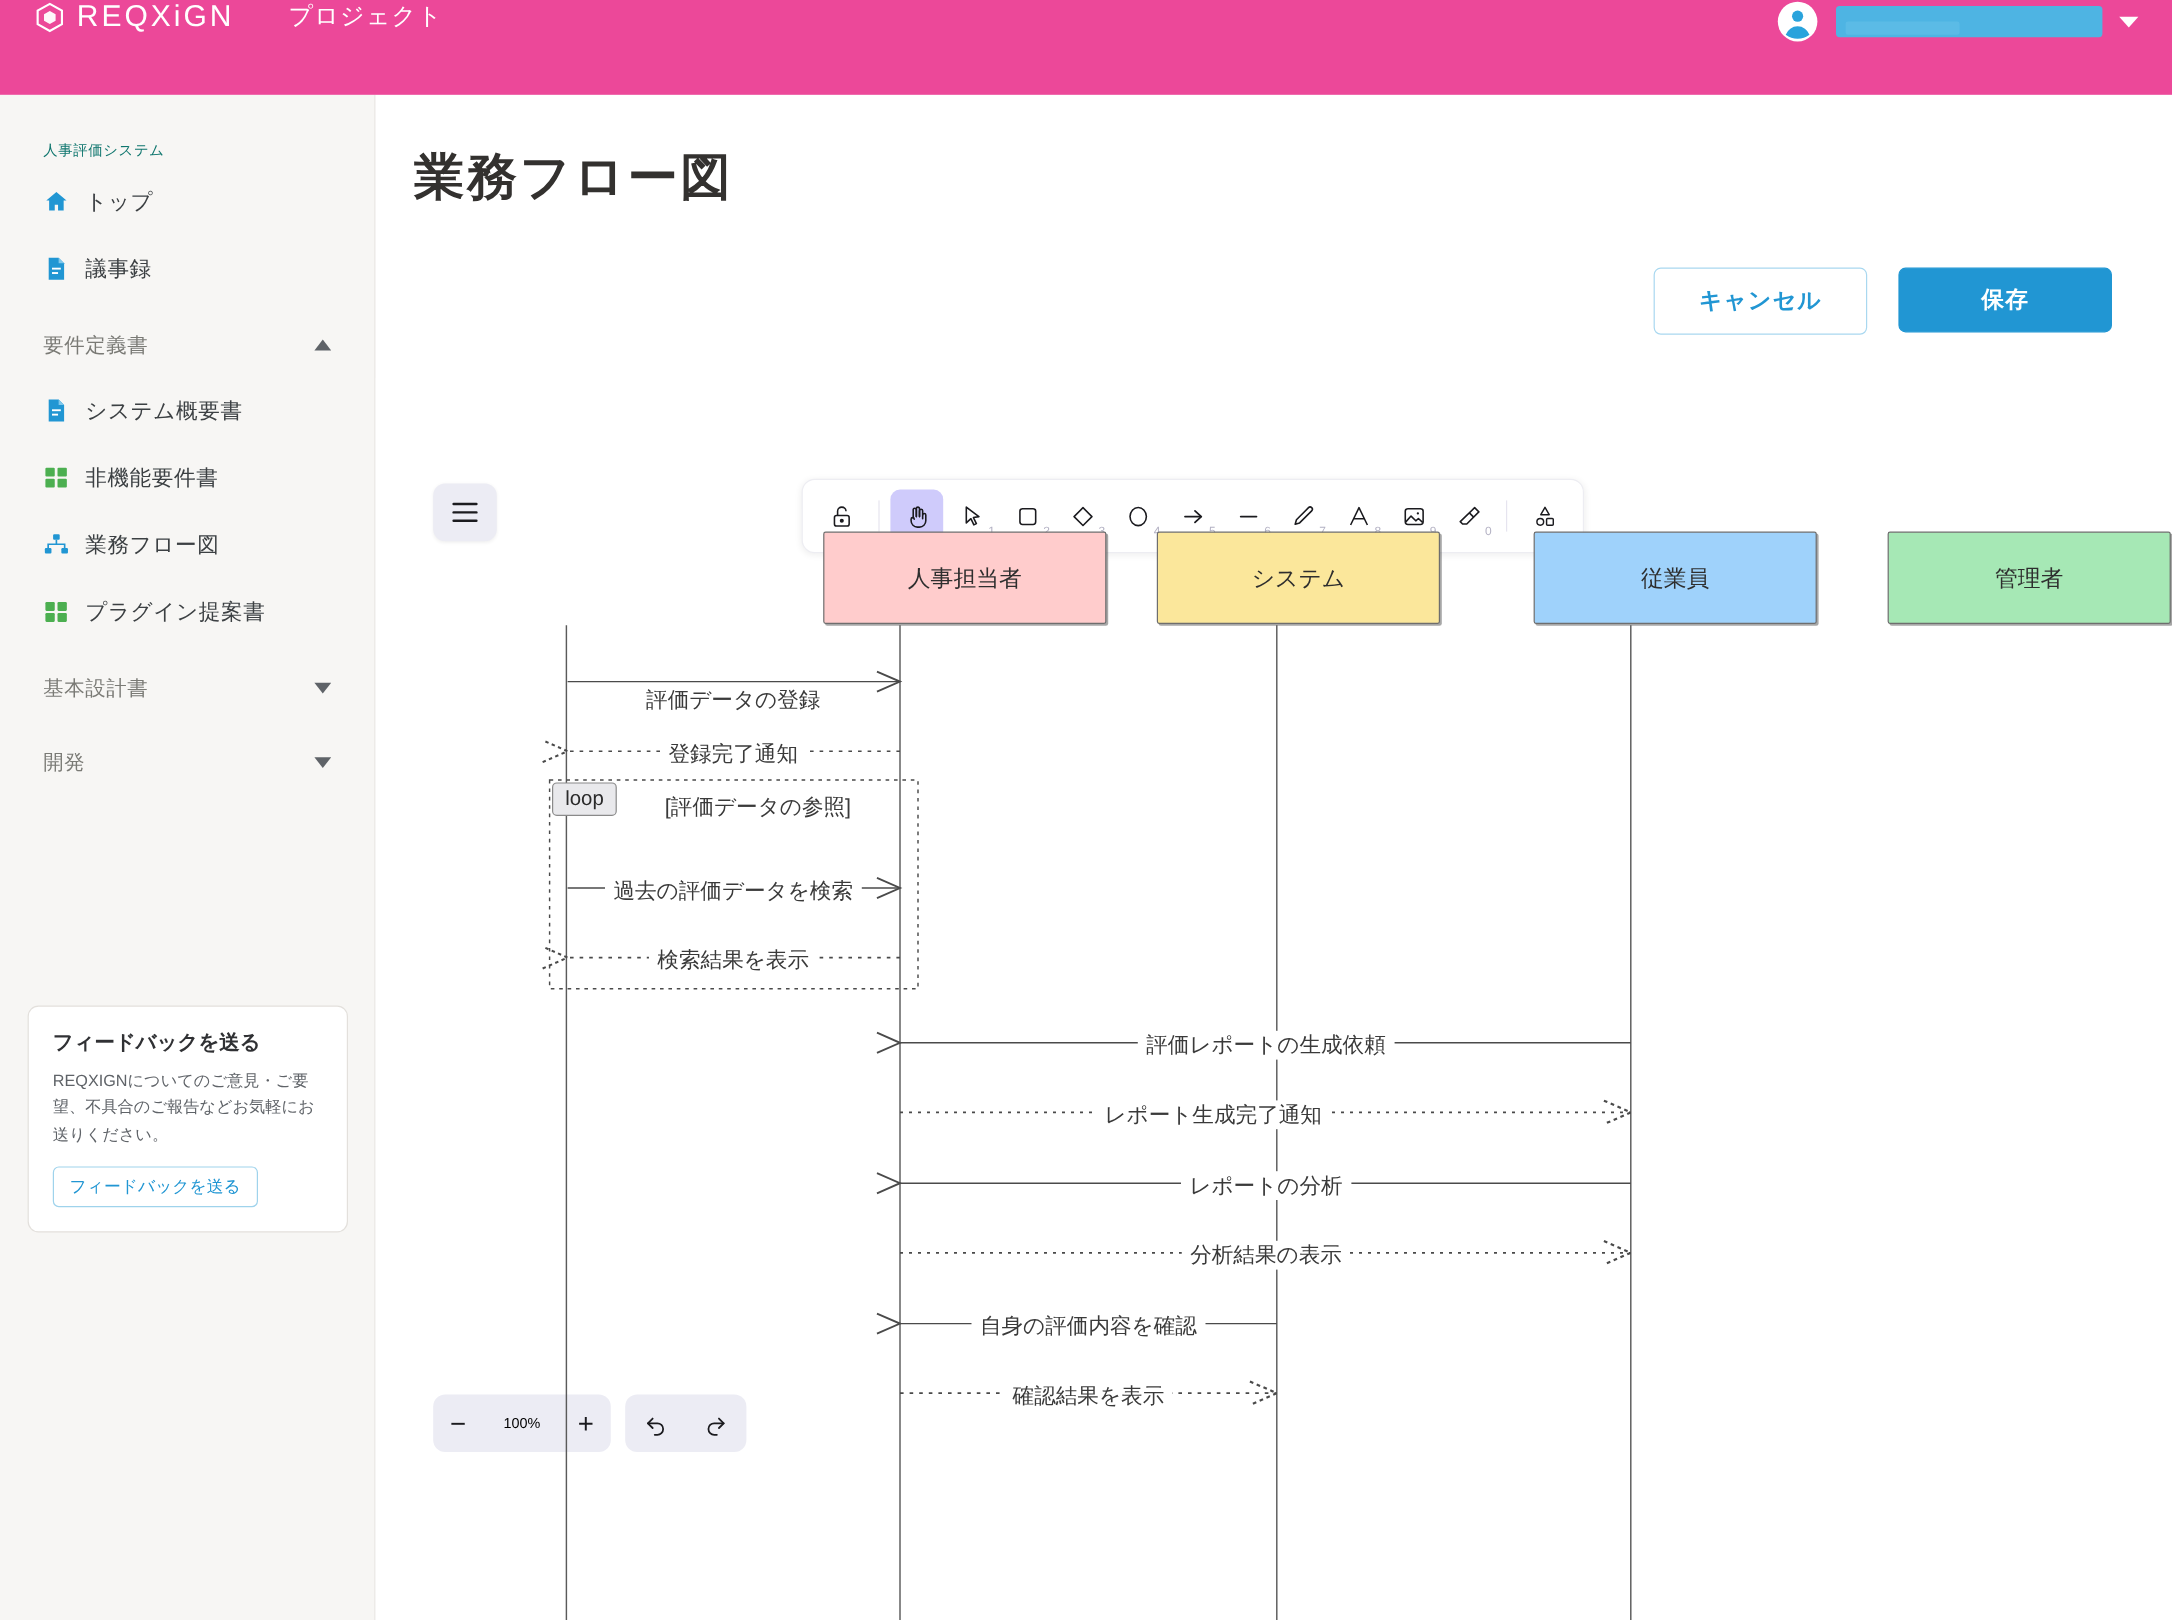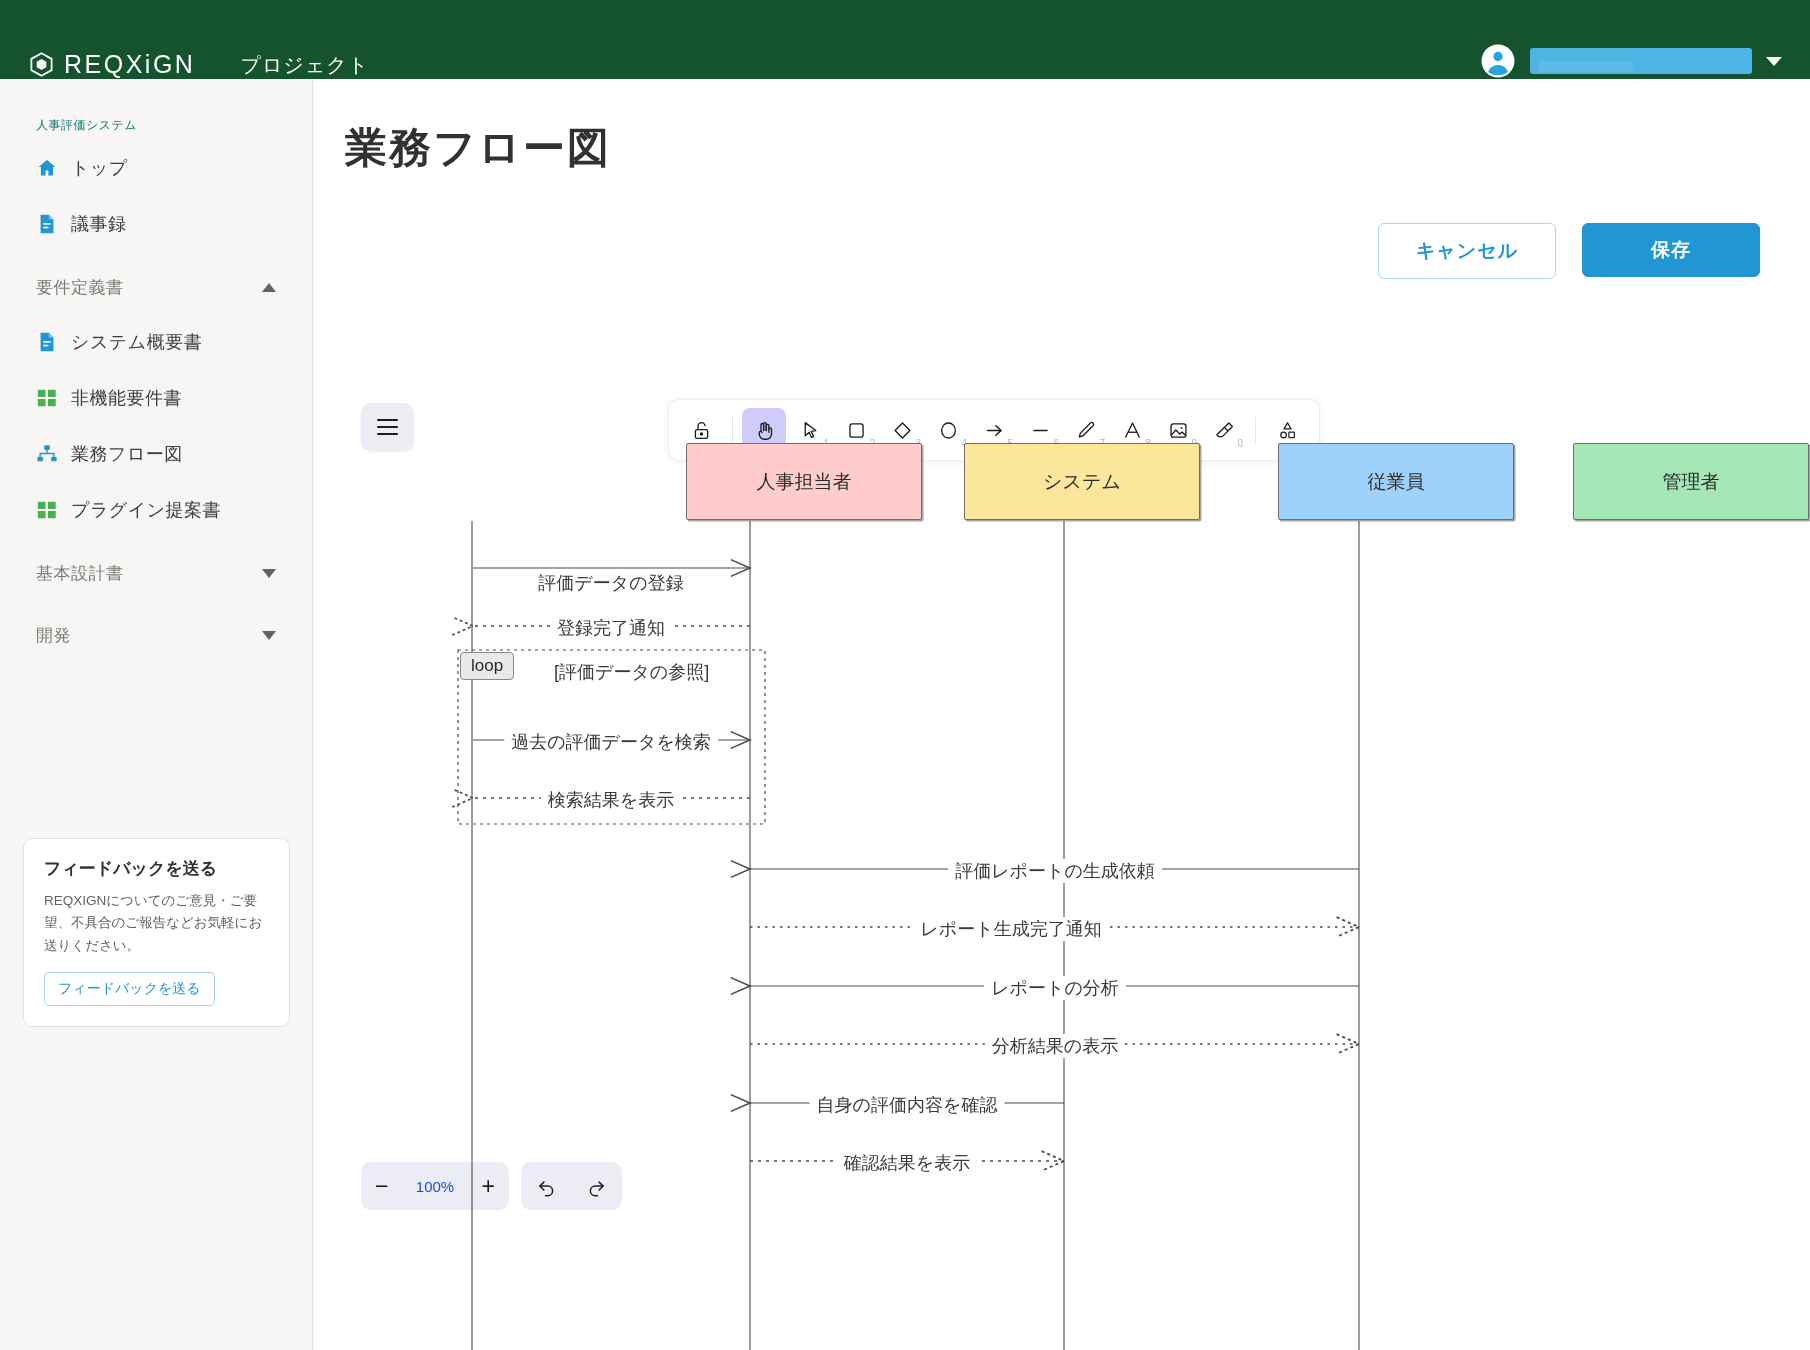--- a/index.html
+++ b/index.html
@@ -7,21 +7,21 @@
   html, body {
     width: 1810px; height: 1350px;
     font-family: "Liberation Sans", "DejaVu Sans", sans-serif;
     background: #ffffff; overflow: hidden;
   }
   body { position: relative; }
 
   
   .topbar {
     position: absolute; top: 0; left: 0; width: 1810px; height: 79px;
-    background: #14532d; display: flex; align-items: flex-end; z-index: 40;
+    background: #ec4899; display: flex; align-items: flex-start; z-index: 40;
   }
   .brand { display: flex; align-items: center; margin-left: 28px; gap: 9px; }
   .brand-mark { width: 27px; height: 27px; }
   .brand-name {
     color: #ffffff; font-size: 25px; letter-spacing: 2.5px; font-weight: 400;
   }
   .project-label {
     color: #ffffff; font-size: 20px; margin-left: 45px; letter-spacing: 1px;
   }
   .topbar-right {
@@ -135,21 +135,21 @@
   }
   .tsep { width: 1px; height: 26px; background: #E6E4EF; margin: 0 7px; }
 
   
   .zoom-island {
     position: absolute; left: 48px; top: 847px; width: 148px; height: 48px;
     background: #ECECF4; border-radius: 10px; display: flex; align-items: center;
     justify-content: space-between; padding: 0 14px;
   }
   .zoom-btn { font-size: 23px; color: #1B1B1F; cursor: pointer; line-height: 1; user-select: none; }
-  .zoom-val { font-size: 15px; color: #1d4ed8; cursor: pointer; }
+  .zoom-val { font-size: 12px; color: #000000; cursor: pointer; }
   .undo-island {
     position: absolute; left: 208px; top: 847px; width: 101px; height: 48px;
     background: #ECECF4; border-radius: 10px; display: flex; align-items: center;
     justify-content: space-around;
   }
   .uicon { cursor: pointer; display: flex; }
 
   
   .seq { position: absolute; left: 0; top: 0; width: 1497px; height: 1035px; }
 

